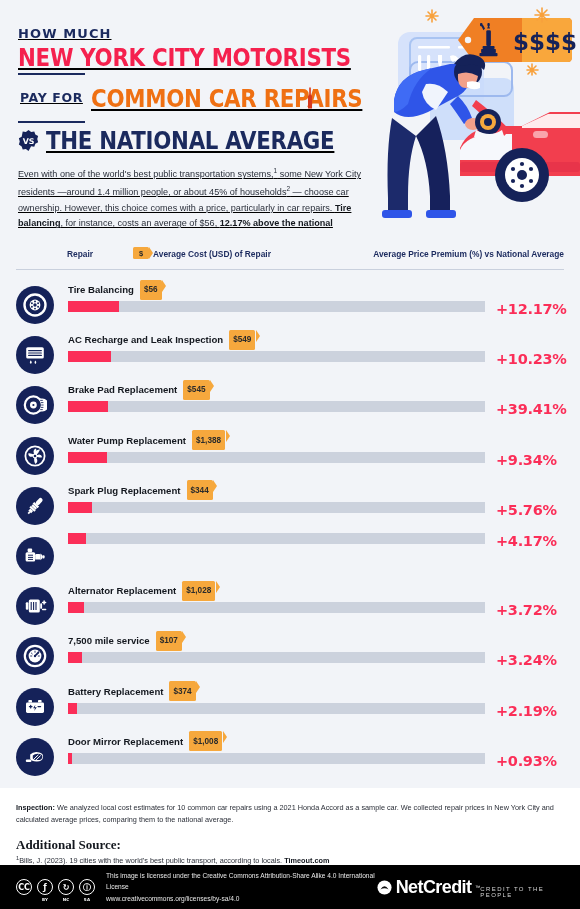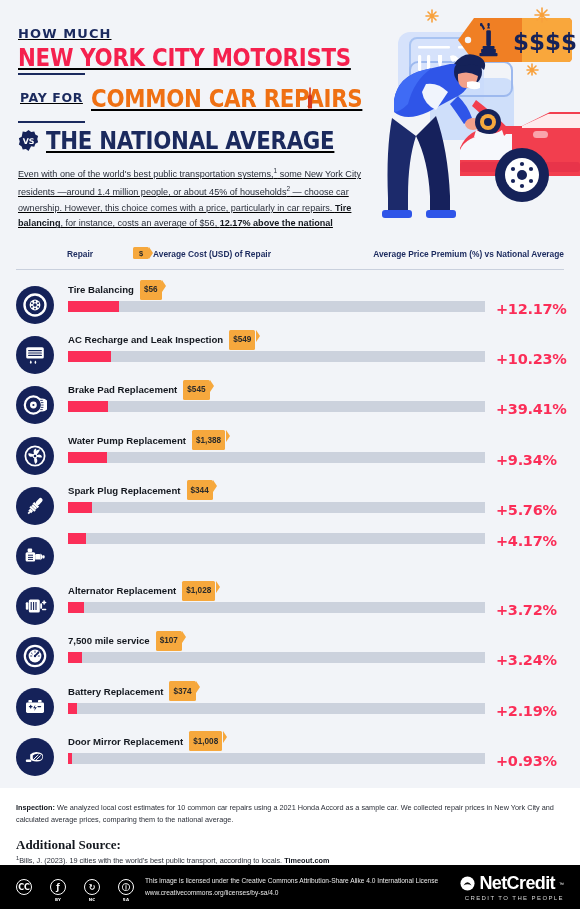--- a/index.html
+++ b/index.html
@@ -293,21 +293,21 @@
   
   .footer {
     position: absolute;
     left: 0; right: 0; bottom: 0;
     height: 44px;
     background: #000000;
     display: flex;
     align-items: center;
     padding: 0 16px;
   }
-  .cc-icons { display: flex; gap: 18px; margin-right: 11px; }
+  .cc-icons { display: flex; gap: 5px; margin-right: 11px; }
   .cc-badge {
     width: 16px; height: 16px;
     border-radius: 50%;
     border: 1.3px solid #ffffff;
     display: flex;
     align-items: center;
     justify-content: center;
     color: #ffffff;
     font-size: 8px;
     font-weight: bold;
@@ -325,21 +325,21 @@
   }
   .license-text {
     color: #e8e8e8;
     font-size: 6.6px;
     line-height: 1.75;
     font-family: "Liberation Sans", sans-serif;
   }
   .brand {
     margin-left: auto;
     display: flex;
-    flex-direction: column;
+    flex-direction: row;
     align-items: flex-end;
   }
   .brand-top {
     display: flex;
     align-items: center;
     gap: 4px;
   }
   .brand-name {
     color: #ffffff;
     font-size: 18px;

